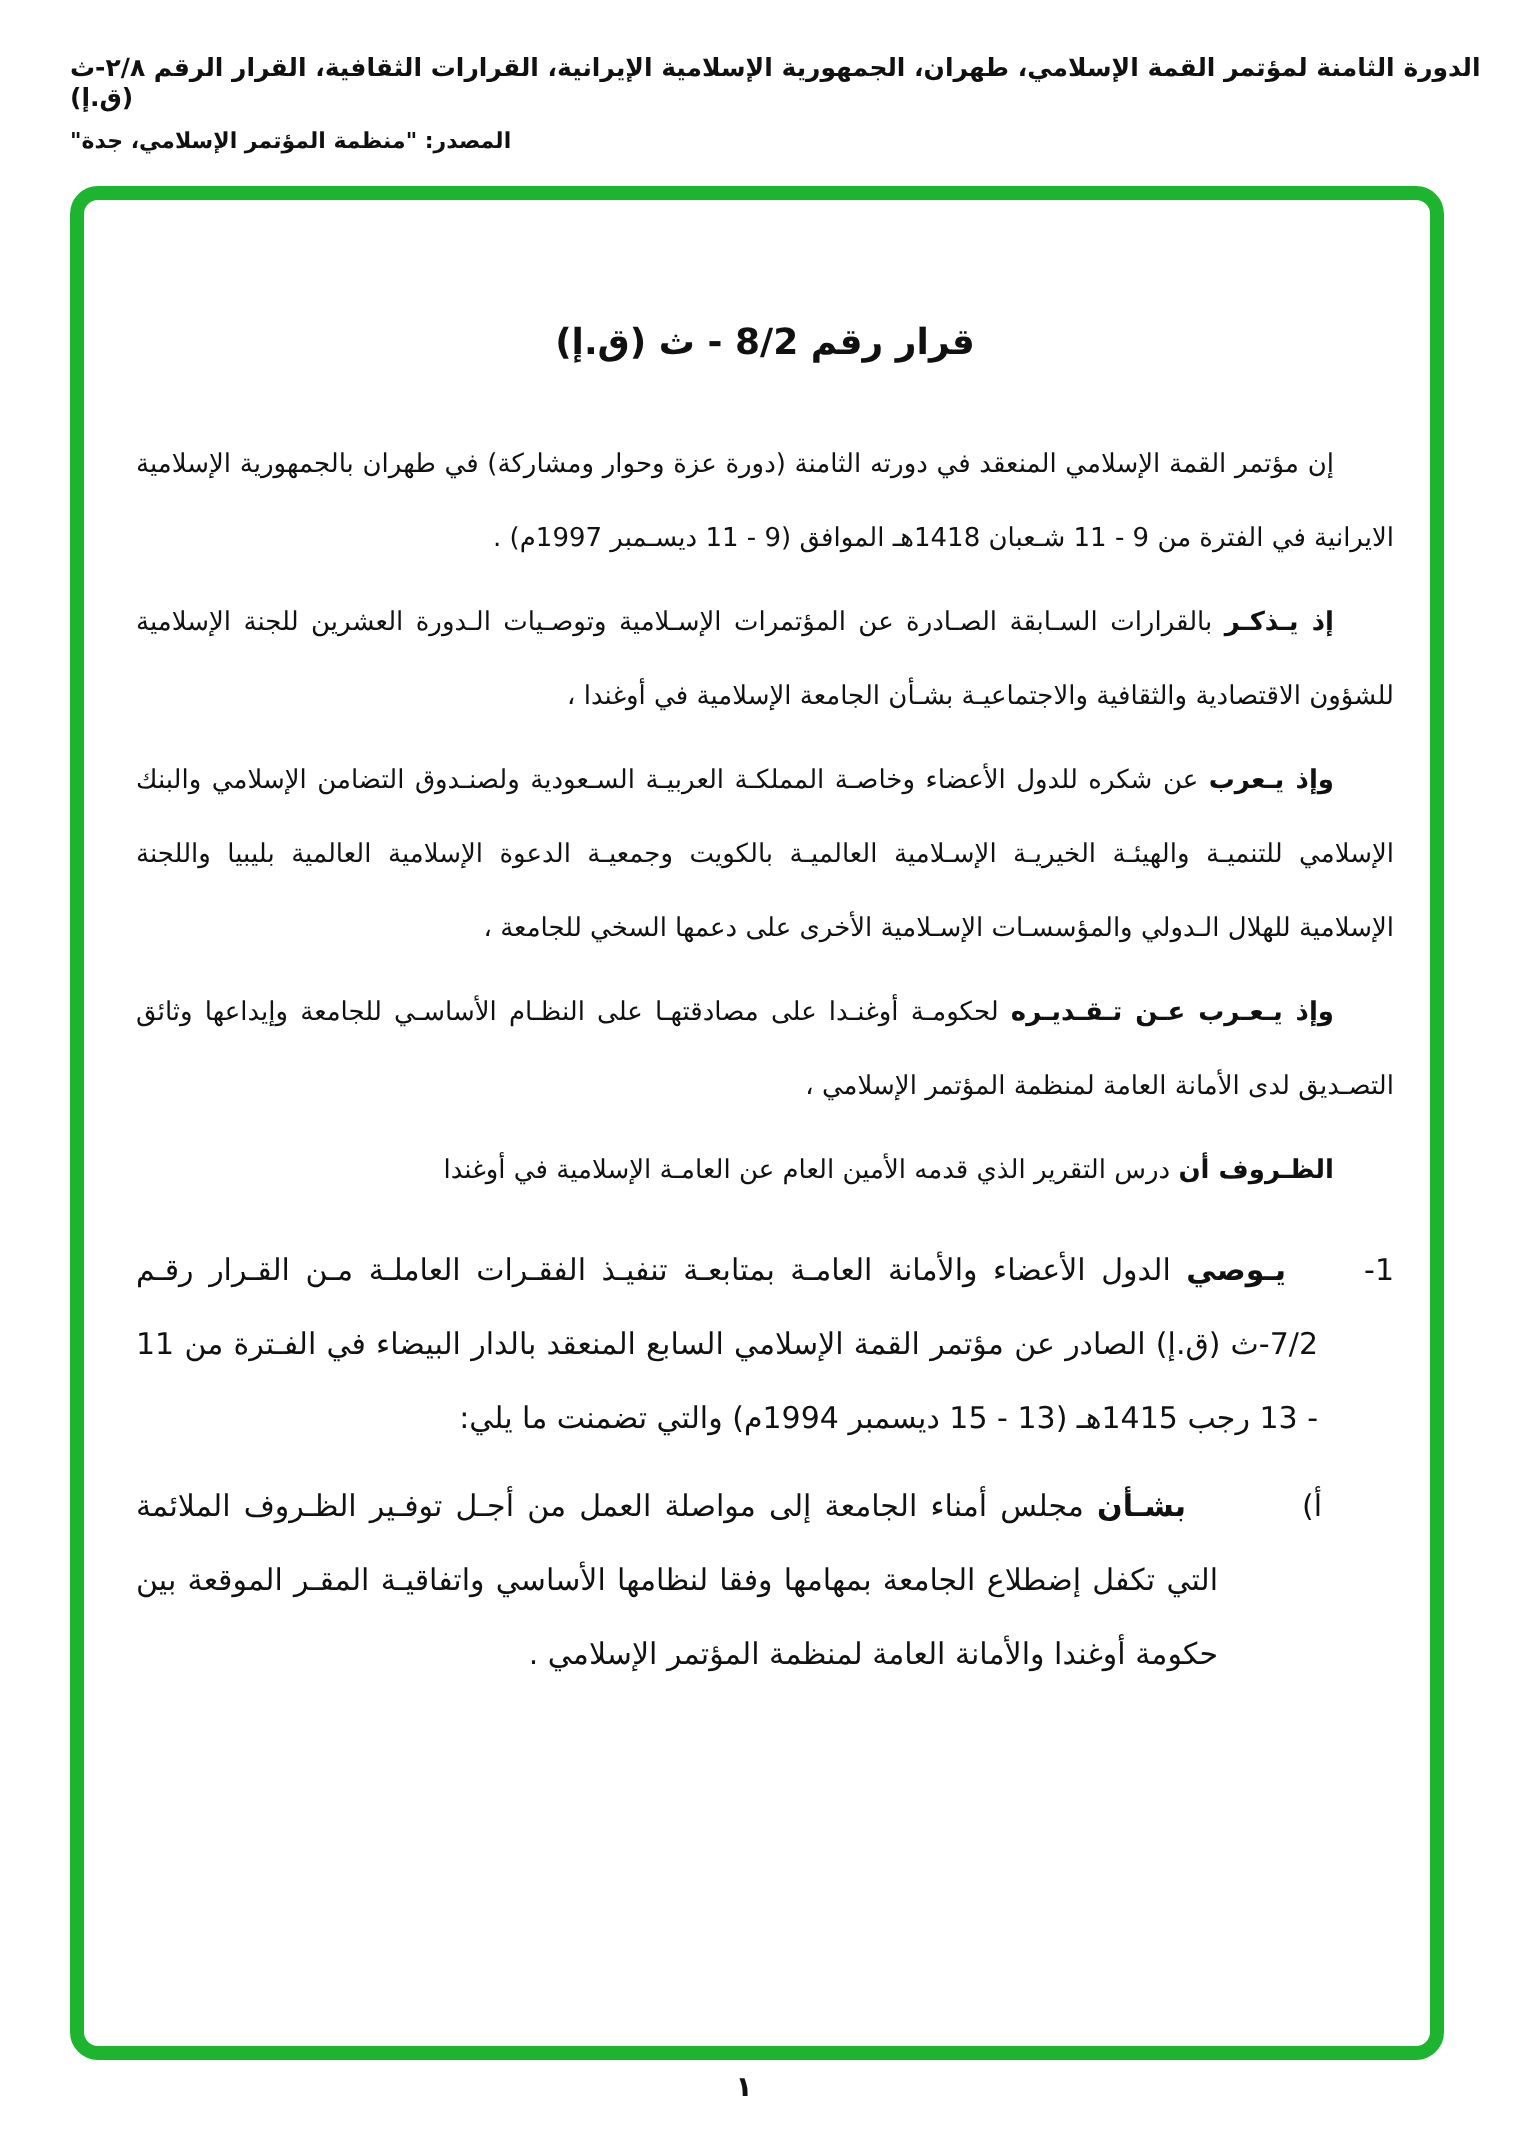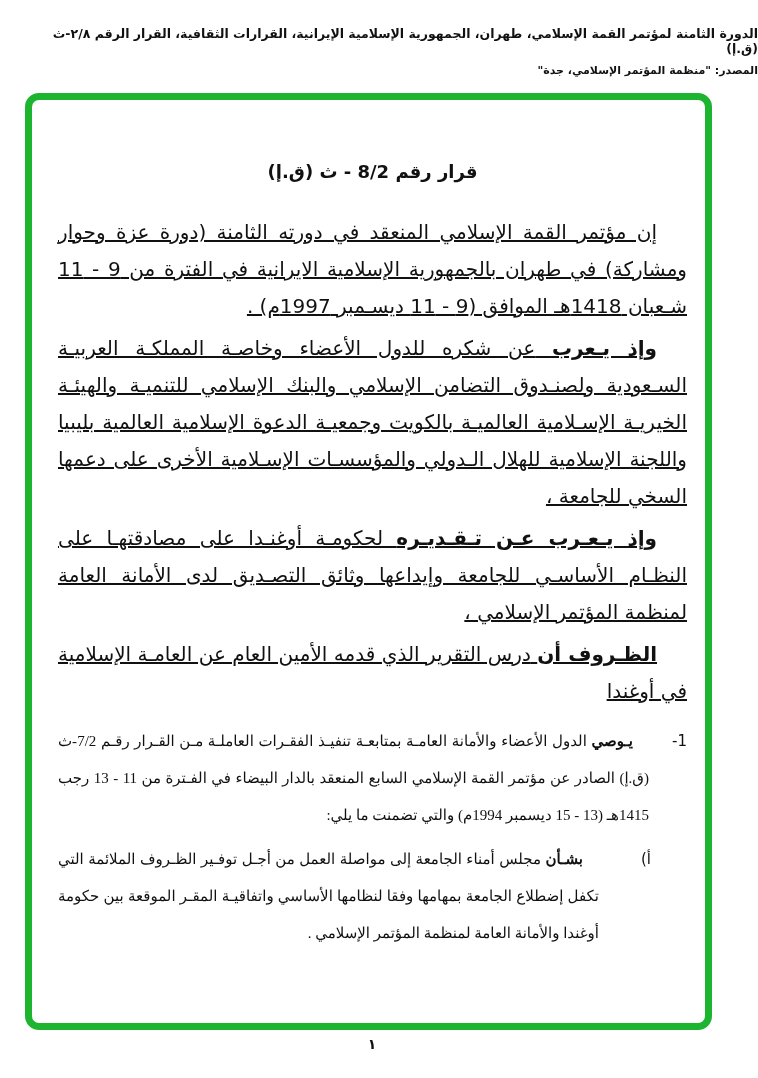--- a/index.html
+++ b/index.html
@@ -7,77 +7,75 @@
     position: relative;
     width: 758px;
     height: 1078px;
     background: #ffffff;
     font-family: "DejaVu Sans", sans-serif;
     color: #111;
     overflow: hidden;
   }
   .doc-header {
     direction: rtl;
-    text-align: right;
+    text-align: left;
     padding-top: 26px;
     font-weight: bold;
     margin-left: 35px;
   }
   .doc-header .h-line1 { font-size: 12.5px; letter-spacing: 0; }
   .doc-header .h-line2 { font-size: 11px; margin-top: 8px; }
   .frame {
     position: absolute;
-    left: 25px;
+    left: 35px;
     top: 93px;
     width: 687px;
     height: 937px;
     box-sizing: border-box;
     border: 7px solid #1db52f;
     border-radius: 14px;
     background: #ffffff;
   }
   .content {
     direction: rtl;
     padding: 50px 18px 0 26px;
   }
   .doc-title {
     text-align: center;
     font-weight: bold;
     font-size: 18px;
     line-height: 44px;
     margin: 0 0 20px 0;
   }
   .para {
-    font-size: 20px;
+    font-size: 13px;
     line-height: 37px;
     text-align: justify;
     margin: 5px 0 0 0;
     text-indent: 30px;
-    text-decoration: underline;
   }
   .para .lead, .item .lead { font-weight: bold; }
   .item {
     display: flex;
     font-size: 15px;
     line-height: 37px;
   }
   .item-1 { margin-top: 13px; }
   .item-sub { margin-top: 7px; margin-right: 36px; }
   .item .marker {
     flex: 0 0 auto;
     white-space: nowrap;
     text-align: right;
   }
   .item-1 .marker { width: 38px; }
   .item-sub .marker { width: 52px; }
   .item .item-text {
     flex: 1 1 auto;
     text-align: justify;
     text-indent: 16px;
-    font-family: Liberation Serif, serif;
   }
   .page-number {
     position: absolute;
     top: 1036px;
     left: 0;
     width: 744px;
     text-align: center;
     font-size: 14px;
     font-weight: bold;
   }
@@ -94,20 +92,21 @@
 
   <div class="frame" style="border-color: rgb(29, 181, 47);">
     <div class="content">
 
       <div class="doc-title">
         <div>قرار رقم 8/2 - ث (ق.إ)</div>
       </div>
 
       <p class="para"><span class="body-text">إن مؤتمر القمة الإسلامي المنعقد في دورته الثامنة (دورة عزة وحوار ومشاركة) في طهران بالجمهورية الإسلامية الايرانية في الفترة من 9 - 11 شـعبان 1418هـ الموافق (9 - 11 ديسـمبر 1997م) .</span></p>
 
+      <p class="para"><span class="lead">إذ يـذكـر</span> <span class="body-text">بالقرارات السـابقة الصـادرة عن المؤتمرات الإسـلامية وتوصـيات الـدورة العشرين للجنة الإسلامية للشؤون الاقتصادية والثقافية والاجتماعيـة بشـأن الجامعة الإسلامية في أوغندا ،</span></p>
 
       <p class="para"><span class="lead">وإذ يـعرب</span> <span class="body-text">عن شكره للدول الأعضاء  وخاصـة المملكـة العربيـة السـعودية ولصنـدوق التضامن الإسلامي والبنك الإسلامي للتنميـة والهيئـة الخيريـة الإسـلامية العالميـة بالكويت وجمعيـة الدعوة الإسلامية العالمية بليبيا واللجنة الإسلامية للهلال الـدولي والمؤسسـات الإسـلامية الأخرى على دعمها السخي للجامعة ،</span></p>
 
       <p class="para"><span class="lead">وإذ يـعـرب عـن تـقـديـره</span> <span class="body-text">لحكومـة أوغنـدا على مصادقتهـا على النظـام الأساسـي للجامعة وإيداعها وثائق التصـديق لدى الأمانة العامة لمنظمة المؤتمر الإسلامي ،</span></p>
 
       <p class="para"><span class="lead">الظـروف أن</span> <span class="body-text">درس التقرير الذي قدمه الأمين العام عن العامـة الإسلامية في أوغندا</span></p>
 
       <div class="item item-1">
         <span class="marker">1-</span>
         <span class="item-text"><span class="lead">يـوصي</span> <span class="body-text">الدول الأعضاء والأمانة العامـة بمتابعـة تنفيـذ الفقـرات العاملـة مـن القـرار رقـم 7/2-ث (ق.إ) الصادر عن مؤتمر القمة الإسلامي السابع المنعقد بالدار البيضاء في الفـترة من 11 - 13 رجب 1415هـ (13 - 15 ديسمبر 1994م) والتي تضمنت ما يلي:</span></span>

